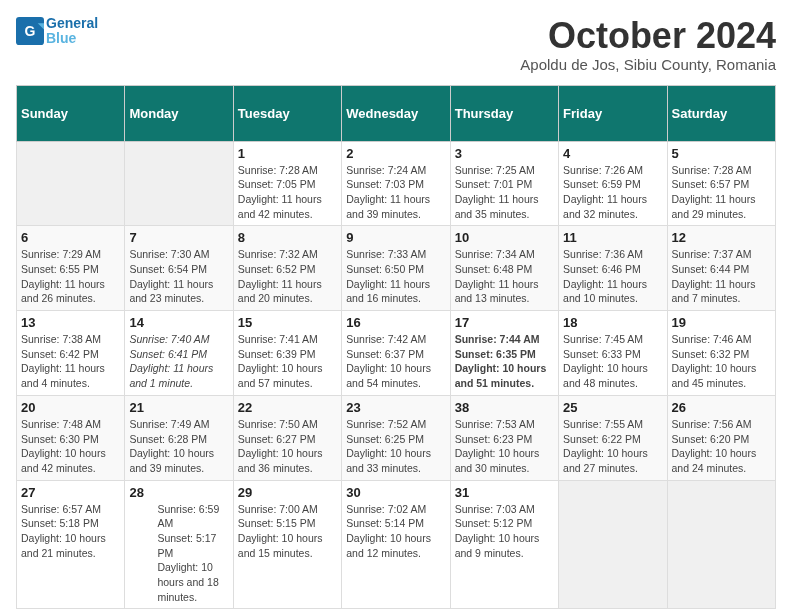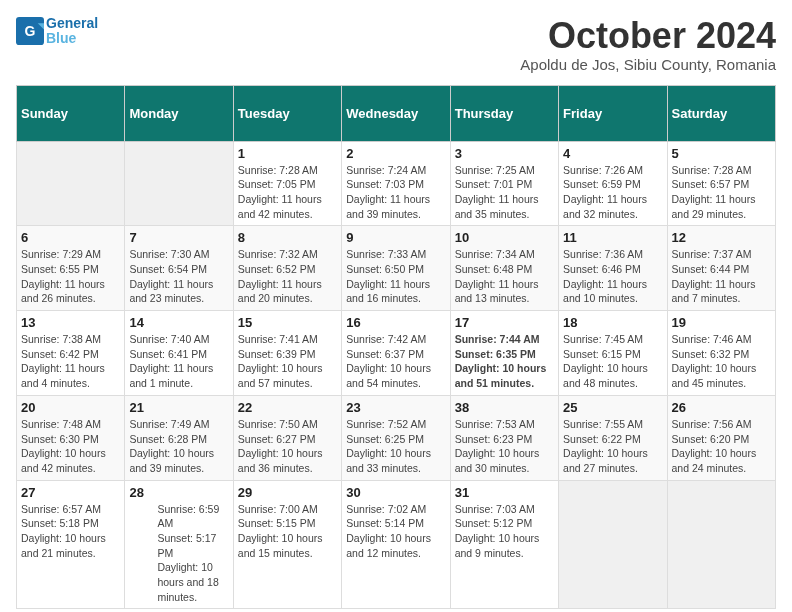--- a/index.html
+++ b/index.html
@@ -205,21 +205,21 @@
       </tr>
       <tr>
         <td>
           <span class="day-num">13</span>
           <div class="day-info" style="white-space: pre-wrap;">Sunrise: 7:38 AM
 Sunset: 6:42 PM
 Daylight: 11 hours and 4 minutes.</div>
         </td>
         <td>
           <span class="day-num">14</span>
-          <div class="day-info" style="white-space: pre-wrap;">Sunrise: 7:40 AM
+          <div class="day-info" style="white-space: pre-wrap; font-style: italic;">Sunrise: 7:40 AM
 Sunset: 6:41 PM
 Daylight: 11 hours and 1 minute.</div>
         </td>
         <td>
           <span class="day-num">15</span>
           <div class="day-info" style="white-space: pre-wrap;">Sunrise: 7:41 AM
 Sunset: 6:39 PM
 Daylight: 10 hours and 57 minutes.</div>
         </td>
         <td>
@@ -230,21 +230,21 @@
         </td>
         <td>
           <span class="day-num">17</span>
           <div class="day-info" style="white-space: pre-wrap; font-weight: bold;">Sunrise: 7:44 AM
 Sunset: 6:35 PM
 Daylight: 10 hours and 51 minutes.</div>
         </td>
         <td>
           <span class="day-num">18</span>
           <div class="day-info" style="white-space: pre-wrap;">Sunrise: 7:45 AM
-Sunset: 6:15 PM
+Sunset: 6:33 PM
 Daylight: 10 hours and 48 minutes.</div>
         </td>
         <td>
           <span class="day-num">19</span>
           <div class="day-info" style="white-space: pre-wrap;">Sunrise: 7:46 AM
 Sunset: 6:32 PM
 Daylight: 10 hours and 45 minutes.</div>
         </td>
       </tr>
       <tr>

